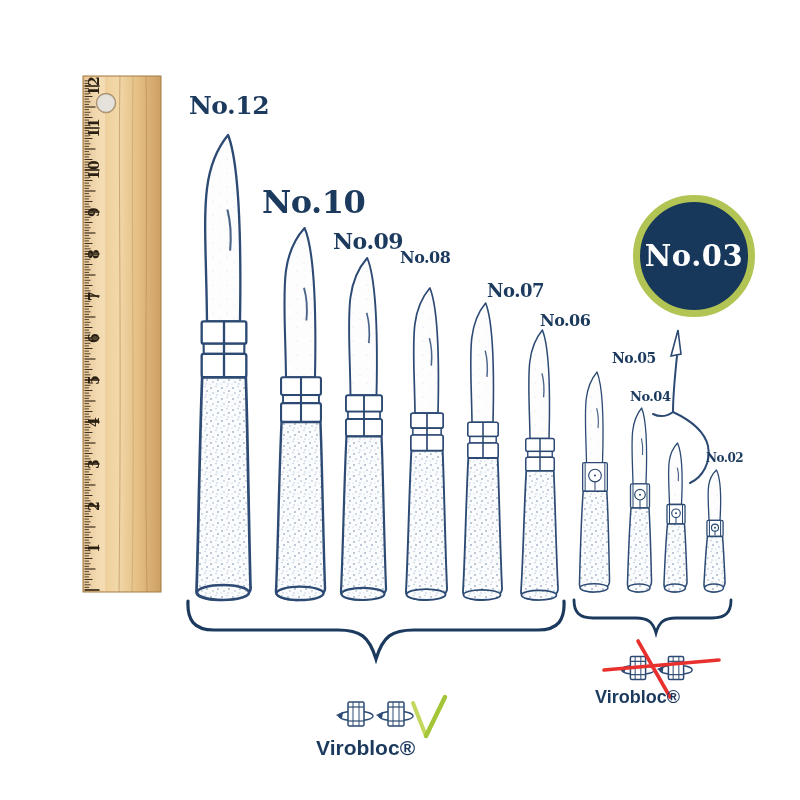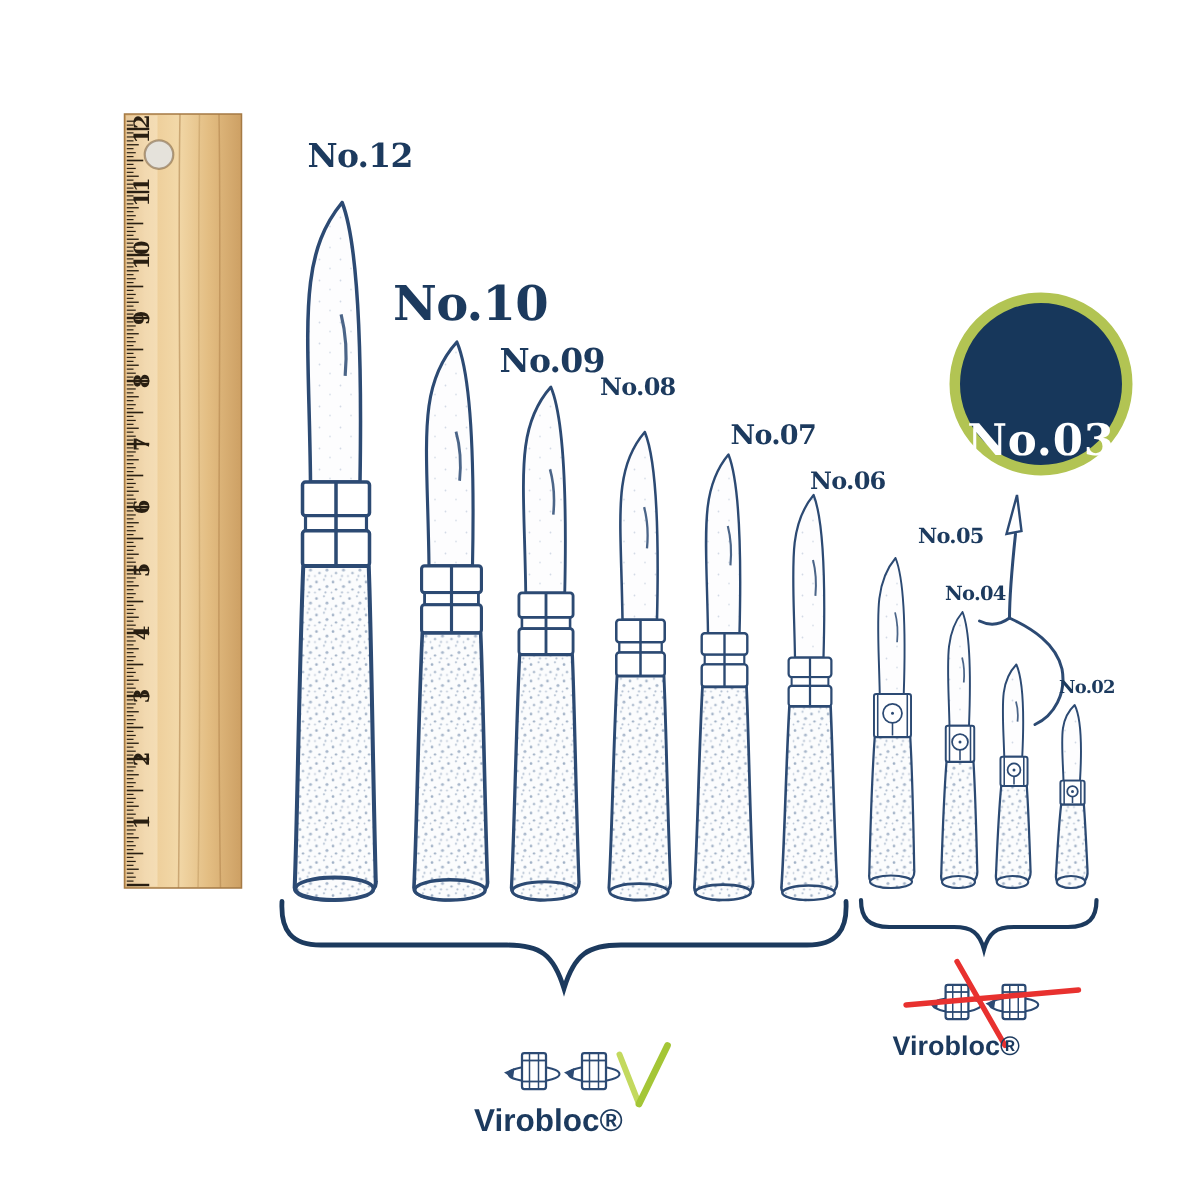--- a/index.html
+++ b/index.html
@@ -4,21 +4,21 @@
 <style>
   html,body{margin:0;padding:0;background:#fff;}
   .stage{position:relative;width:800px;height:800px;background:#ffffff;overflow:hidden;
          font-family:"Liberation Sans",sans-serif;}
   #scene{position:absolute;left:0;top:0;}
   #labels{position:absolute;left:0;top:0;width:800px;height:800px;pointer-events:none;}
   .knife-label{position:absolute;font-family:"DejaVu Serif",serif;font-weight:bold;
                color:#1c3a5e;letter-spacing:-0.5px;white-space:nowrap;line-height:1;}
   .badge{position:absolute;left:633px;top:195px;width:122px;height:122px;border-radius:50%;
          background:#17375b;border:7px solid #b2c453;box-sizing:border-box;
-         display:flex;align-items:flex-end;justify-content:center;}
+         display:flex;align-items:center;justify-content:center;}
   .badge span{color:#ffffff;font-family:"DejaVu Serif",serif;font-weight:bold;
               font-size:29px;letter-spacing:0.5px;}
   .vlabel{position:absolute;color:#1c3a5e;font-weight:bold;line-height:1;}
   .vlabel-left{left:316px;top:737px;width:160px;font-size:21px;}
   .vlabel-right{left:595px;top:688px;width:150px;font-size:18px;}
 </style>
 </head>
 <body>
 
 <div class="stage">
@@ -505,21 +505,21 @@
       <path d="M426,736 L445,697" stroke="#a4c636" stroke-width="4.5"></path>
     </g>
 
     <g stroke="#e8312f" stroke-width="3.6" stroke-linecap="round">
       <line x1="638" y1="641" x2="670" y2="697"></line>
       <line x1="604" y1="670" x2="719" y2="660"></line>
     </g>
   </svg>
 
   <div id="labels">
-      <div class="knife-label" style="left: 189px; top: 93px; font-size: 22px; margin-left: 16px;">No.12</div>
+      <div class="knife-label" style="left: 189px; top: 93px; font-size: 25px;">No.12</div>
       <div class="knife-label" style="left: 262px; top: 186px; font-size: 32px;">No.10</div>
       <div class="knife-label" style="left: 333px; top: 230px; font-size: 22px;">No.09</div>
       <div class="knife-label" style="left: 400px; top: 250px; font-size: 16px;">No.08</div>
       <div class="knife-label" style="left: 487px; top: 282px; font-size: 18px;">No.07</div>
       <div class="knife-label" style="left: 540px; top: 313px; font-size: 16px;">No.06</div>
       <div class="knife-label" style="left: 612px; top: 351px; font-size: 14px;">No.05</div>
       <div class="knife-label" style="left: 630px; top: 390px; font-size: 13px;">No.04</div>
       <div class="knife-label" style="left: 706px; top: 452px; font-size: 12px; text-align: right;">No.02</div>
     </div>
 

